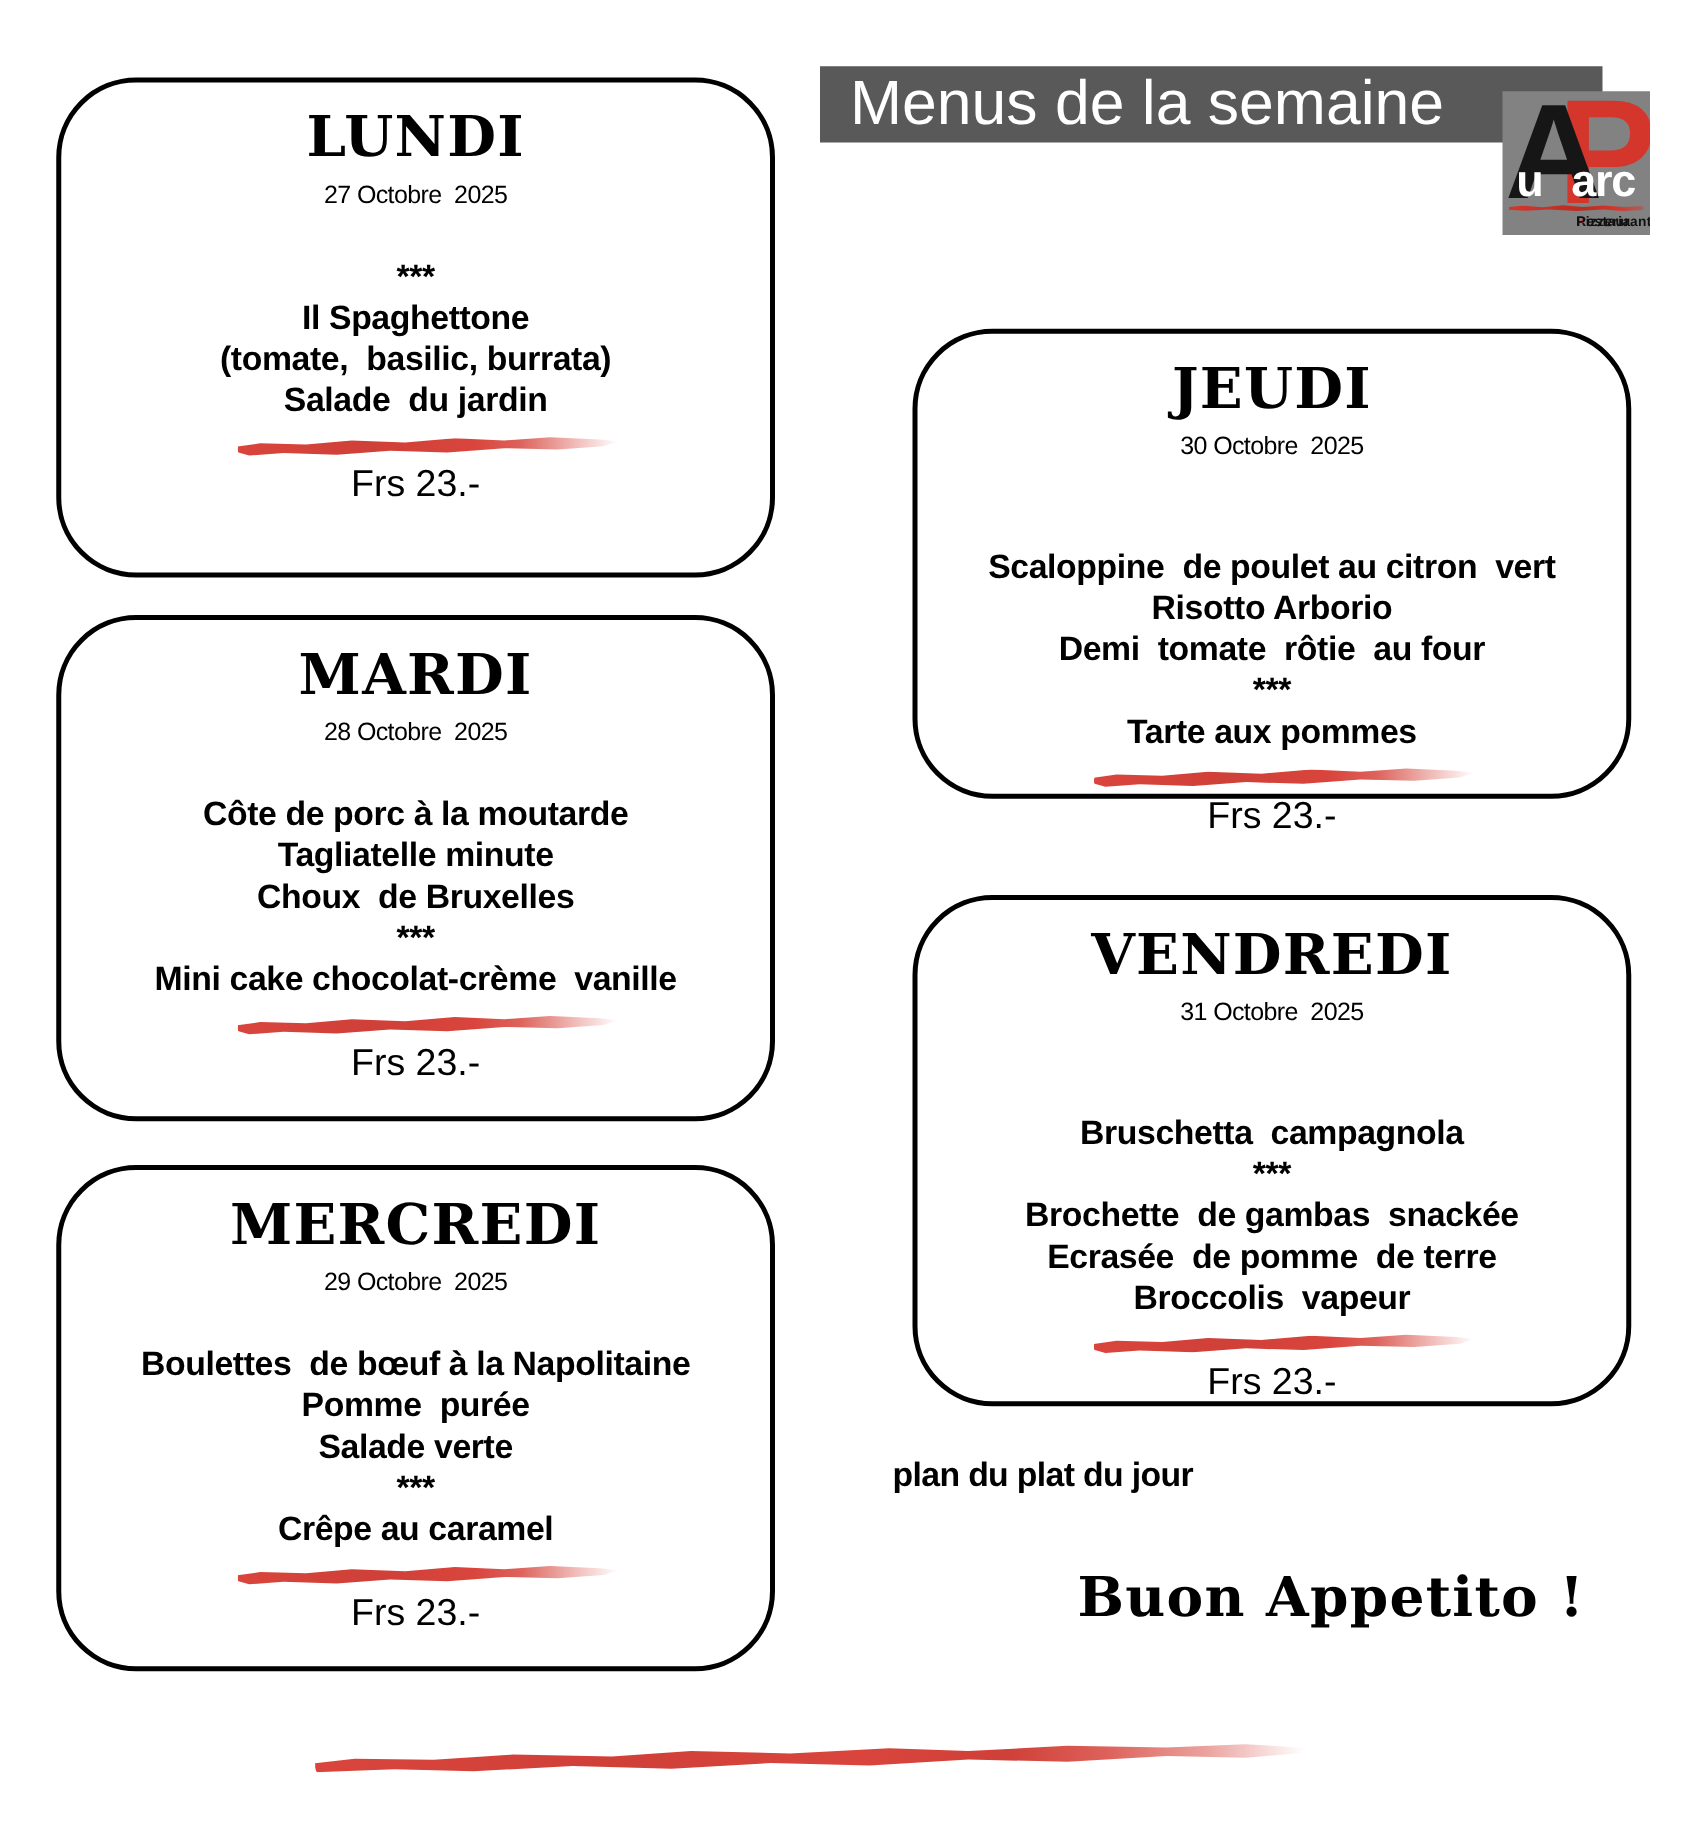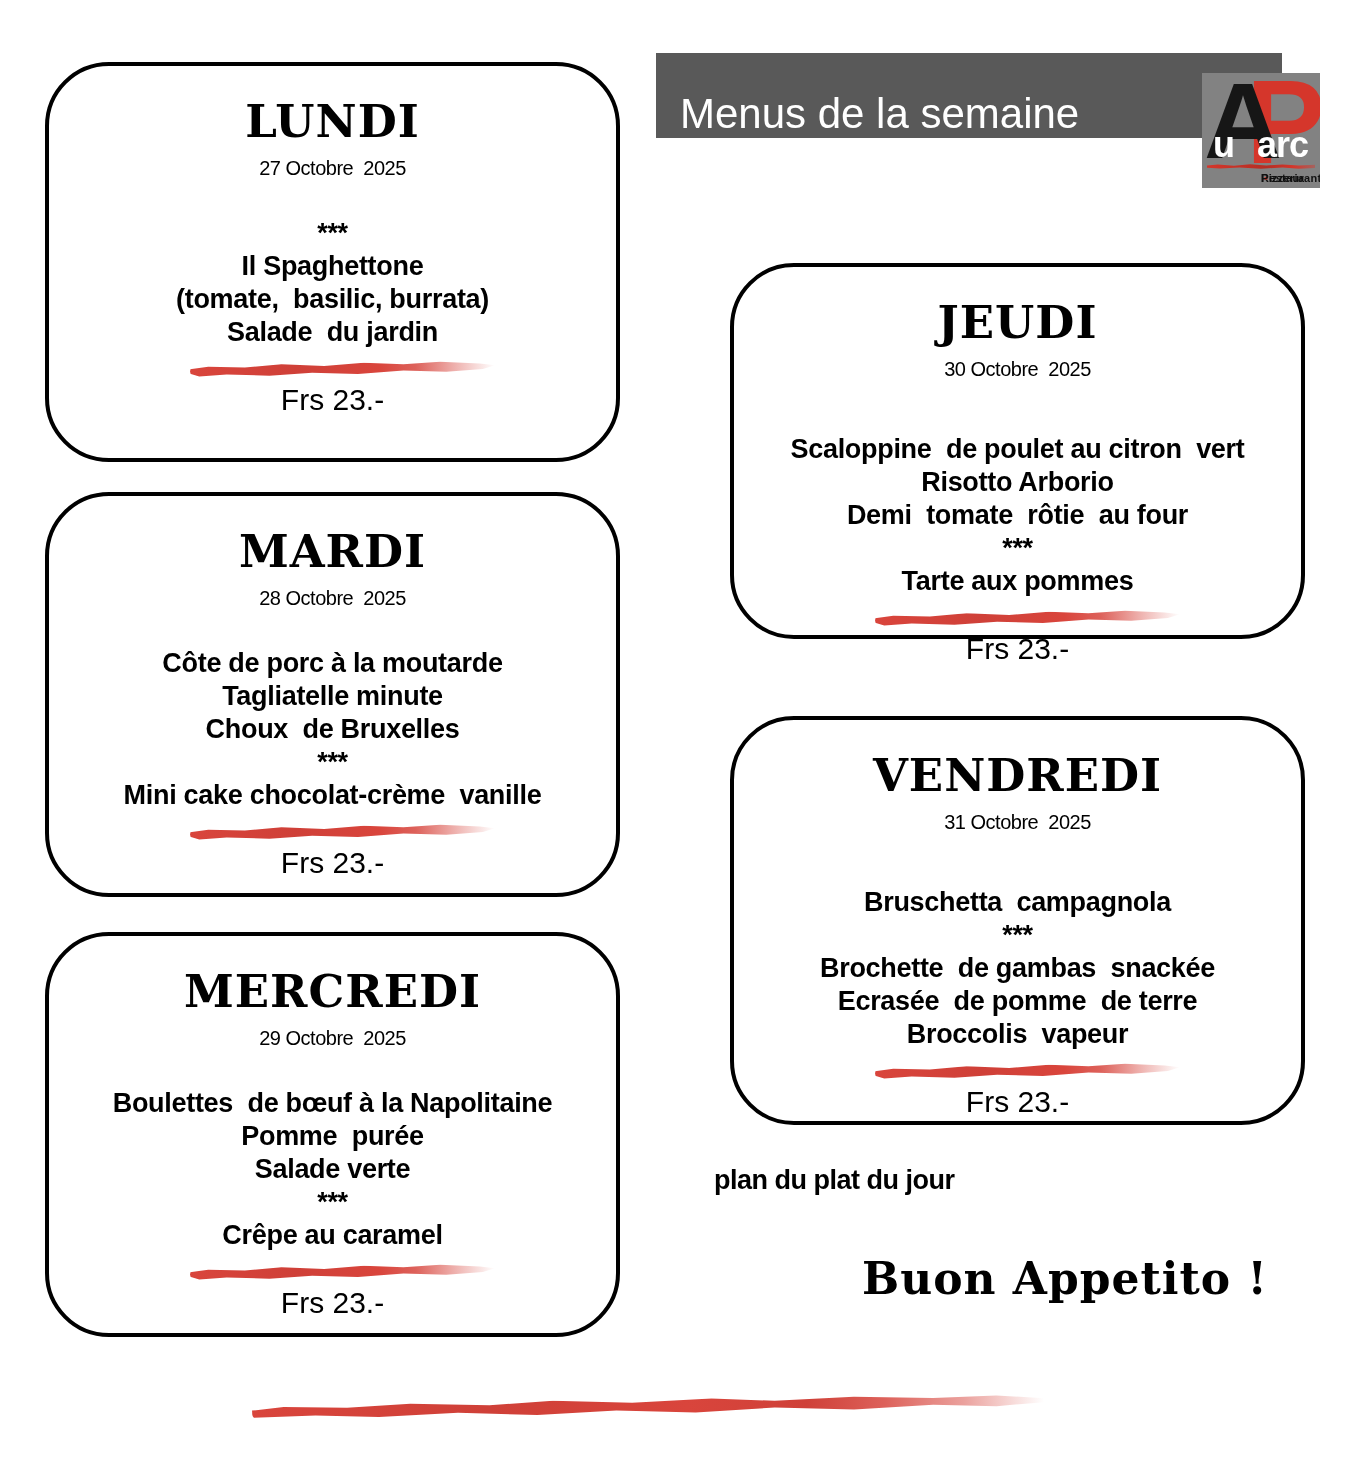--- a/index.html
+++ b/index.html
@@ -17,21 +17,21 @@
   }
   
   .card{
     position:absolute;
     width:575px;
     border:4px solid #000;
     border-radius:64px;
     background:#fff;
     text-align:center;
     box-sizing:border-box;
-    padding-top:30px;
+    padding-top:18px;
   }
   .day{
     font-family:"DejaVu Serif","Liberation Serif",serif;
     font-weight:900;
     font-size:45px;
     line-height:52px;
     letter-spacing:1px;
   }
   .date{
     font-size:20px;
@@ -61,30 +61,30 @@
   .price{
     font-weight:400;
     font-size:30px;
     line-height:36px;
   }
   #card-lundi{left:45px;top:62px;height:400px;}
   #card-mardi{left:45px;top:492px;height:405px;}
   #card-mercredi{left:45px;top:932px;height:405px;}
   #card-jeudi{left:730px;top:263px;height:376px;}
   #card-vendredi{left:730px;top:716px;height:409px;}
-  #card-jeudi .menu-lines,#card-vendredi .menu-lines{margin-top:48px;}
+  #card-jeudi .menu-lines,#card-vendredi .menu-lines{margin-top:64px;}
 
   
   #banner{
-    position:absolute;left:656px;top:53px;width:626px;height:85px;
+    position:absolute;left:656px;top:53px;width:626px;height:61px;
     background:var(--banner-gray);
     color:#fff;
-    display:flex;align-items:flex-end;
+    display:flex;align-items:flex-start;
     padding-left:24px;box-sizing:border-box;
-    font-size:42px;font-weight:400;letter-spacing:0px;
+    font-size:50px;font-weight:400;letter-spacing:0px;
     z-index:1;
   }
   
   #logo{
     position:absolute;left:1202px;top:73px;width:118px;height:115px;
     background:var(--logo-gray);
     z-index:2;overflow:hidden;
   }
   #logo span{position:absolute;line-height:1;font-weight:700;}
   .logo-a{left:2px;top:-6px;font-size:108px;line-height:108px !important;color:#161616;z-index:2;}

